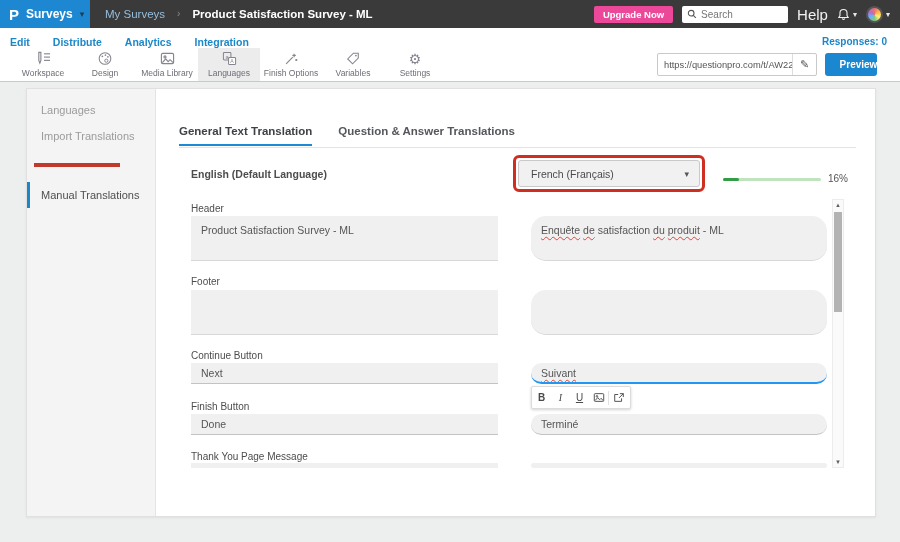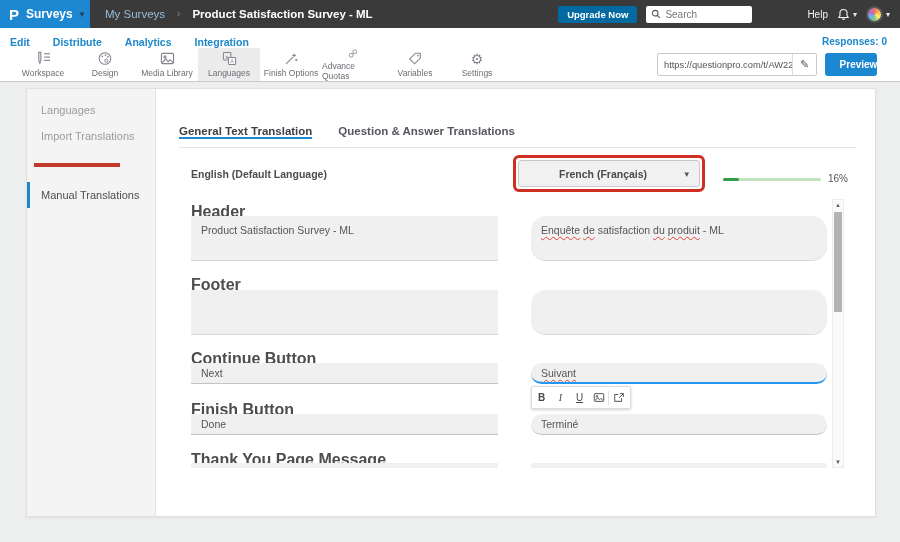--- a/index.html
+++ b/index.html
@@ -10,24 +10,24 @@
   .topbar { position:absolute; left:0; top:0; width:900px; height:28px; background:#3a3a3a; display:flex; align-items:center; }
   .brand { width:90px; height:28px; background:#1e87d1; display:flex; align-items:center; padding:0 8px 0 9px; gap:7px; cursor:pointer; }
   .brand .logo { color:#fff; font-weight:bold; font-size:15px; line-height:1; }
   .brand .bname { color:#fff; font-size:12px; font-weight:bold; flex:1; }
   .caret-dk { color:#1c3c57; font-size:9px; }
   .crumbs { display:flex; align-items:center; margin-left:15px; gap:12px; }
   .crumb-parent { color:#96bedd; font-size:11.5px; cursor:pointer; }
   .crumb-sep { color:#8a8a8a; font-size:10px; }
   .crumb-cur { color:#fff; font-size:11.5px; font-weight:bold; }
   .top-right { position:absolute; right:10px; top:0; height:28px; display:flex; align-items:center; gap:9px; }
-  .upgrade-btn { background:#0369a1; color:#fff; font-size:9.5px; font-weight:bold; border:none; border-radius:2px; height:17px; padding:0 9px; cursor:pointer; }
+  .upgrade-btn { background:#ec4899; color:#fff; font-size:9.5px; font-weight:bold; border:none; border-radius:2px; height:17px; padding:0 9px; cursor:pointer; }
   .searchbox { width:106px; height:17px; background:#fff; border-radius:2px; display:flex; align-items:center; padding:0 5px; gap:4px; }
   .searchbox input { border:none; outline:none; width:80px; font-size:10px; color:#444; font-family:inherit; }
-  .help { color:#f2f2f2; font-size:10px; cursor:pointer;margin-left:46px; }
+  .help { color:#f2f2f2; font-size:15px; cursor:pointer; }
   .bellwrap,.avwrap { display:flex; align-items:center; gap:3px; cursor:pointer; }
   .caret-w { color:#e8e8e8; font-size:8px; }
   .avatar { width:17px; height:17px; border-radius:50%; border:2px solid #555; background:conic-gradient(#e57373,#ffb74d,#fff176,#81c784,#64b5f6,#ba68c8,#e57373); }
 
   
   .navrow { position:absolute; left:0; top:28px; width:900px; height:28px; background:#fff; border-bottom:1px solid #e3e3e3; display:flex; align-items:center; padding-left:10px; gap:23px; }
   .navrow .nav-item { color:#1b87c9; font-size:10.5px; font-weight:bold; cursor:pointer; }
   .navrow .nav-item.active { text-decoration:underline; text-underline-offset:3px; }
   .responses { position:absolute; right:13px; color:#1b87c9; font-size:10px; font-weight:bold; }
 
@@ -46,36 +46,36 @@
   
   .card { position:absolute; left:26px; top:88px; width:850px; height:429px; background:#fff; border:1px solid #e0e0e0; box-shadow:0 1px 2px rgba(0,0,0,.06); }
   .sidebar { position:absolute; left:0; top:0; width:129px; height:100%; background:#f4f4f4; border-right:1px solid #e4e4e4; padding-top:8px; }
   .side-item { height:26px; line-height:26px; padding-left:14px; font-size:11px; color:#9b9b9b; cursor:pointer; position:relative; }
   .side-item.active { color:#4f4f4f;margin-top:33px; }
   .side-item.active::before { content:""; position:absolute; left:0; top:0; width:3px; height:26px; background:#1b87c9; }
   .red-underline { position:absolute; left:7px; top:74px; width:86px; height:4px; background:#c0392b; }
 
   
   .tabs { position:absolute; left:152px; top:36px; display:flex; gap:26px; }
-  .tab { font-size:11.5px; font-weight:bold; color:#55575c; cursor:pointer; }
+  .tab { font-size:11.5px; font-weight:bold; color:#55575c; padding-bottom:7px; cursor:pointer; }
   .tab.active { border-bottom:2px solid #1e8ad6; color:#3f4145; }
   .tabs-line { position:absolute; left:152px; top:58px; width:677px; height:1px; background:#e3e3e3; }
 
   
   .src-lang-label { position:absolute; left:164px; top:79px; font-size:10.5px; font-weight:bold; color:#4d4d4d; }
   .annot-box { position:absolute; left:486px; top:66px; border:3px solid #cf2e21; border-radius:6px; padding:2px; }
   .lang-select { width:182px; height:27px; background:#f1f1f1; border:1px solid #c9c9c9; border-radius:3px; display:flex; align-items:center; padding:0 10px 0 12px; cursor:pointer; }
-  .lang-select .lval { flex:1; font-size:10.5px; font-weight:bold; color:#4a4a4a;margin-left:28px; }
+  .lang-select .lval { flex:1; font-size:10.5px; font-weight:normal; color:#4a4a4a; }
   .lang-select .lcaret { color:#555; font-size:9px; }
   .progress-track { position:absolute; left:696px; top:89px; width:98px; height:3px; border-radius:2px; background:#bfe3bf; }
   .progress-fill { height:3px; border-radius:2px; background:#2f9e44; }
   .progress-label { position:absolute; left:801px; top:84px; font-size:10px; color:#555; }
 
   
-  .field-label { position:absolute; left:164px; font-size:16px; font-weight:bold; color:#4d4d4d; }
+  .field-label { position:absolute; left:164px; font-size:10px; font-weight:normal; color:#4d4d4d; }
   .col-src { left:164px; width:307px; }
   .col-tgt { left:504px; width:296px;border-radius:15px; }
   .ta,.inp { position:absolute; background:#f0f0f0; font-size:10.5px; color:#555; overflow:hidden; }
   .ta { height:45px; padding:8px 10px; border-bottom:1px solid #d8d8d8; cursor:text; }
   .inp { height:21px; padding:4px 10px; border-bottom:1px solid #c3c3c3; cursor:text; }
   .inp.focused { border-bottom:2px solid #2196f3; }
   .ta.clipped { height:5px; padding:0; border-bottom:none; }
   .sq { text-decoration:underline wavy #e0443a; text-decoration-thickness:1px; text-underline-offset:2px; }
 
   
@@ -177,28 +177,20 @@
   </div>
   <div class="tool-item">
     <svg width="16" height="15" viewBox="0 0 18 17" stroke="#85858f" fill="none" stroke-width="1.3">
         <line x1="3.5" y1="14.5" x2="11" y2="7"></line>
         <line x1="12.5" y1="3" x2="12.5" y2="7"></line>
         <line x1="10.5" y1="5" x2="14.5" y2="5"></line>
         <line x1="15" y1="9" x2="15" y2="11.4"></line>
         <line x1="13.8" y1="10.2" x2="16.2" y2="10.2"></line>
       </svg>
     <span class="tlabel">Finish Options</span>
-  </div>
-  <div class="tool-item">
-    <svg width="16" height="15" viewBox="0 0 18 17" stroke="#85858f" fill="none" stroke-width="1.3">
-        <circle cx="6.2" cy="11.2" r="3"></circle>
-        <circle cx="11.8" cy="5.8" r="3"></circle>
-        <line x1="8.3" y1="9.1" x2="9.7" y2="7.7"></line>
-      </svg>
-    <span class="tlabel">Advance Quotas</span>
   </div>
   <div class="tool-item">
     <svg width="16" height="15" viewBox="0 0 18 17">
         <path d="M9.5 2.5 h5.5 v5.5 L8.5 14.5 3 9 Z" fill="none" stroke="#85858f" stroke-width="1.2"></path>
         <circle cx="12.3" cy="5.2" r="1" fill="#85858f"></circle>
       </svg>
     <span class="tlabel">Variables</span>
   </div>
   <div class="tool-item">
     <span class="gear-glyph">⚙</span>

